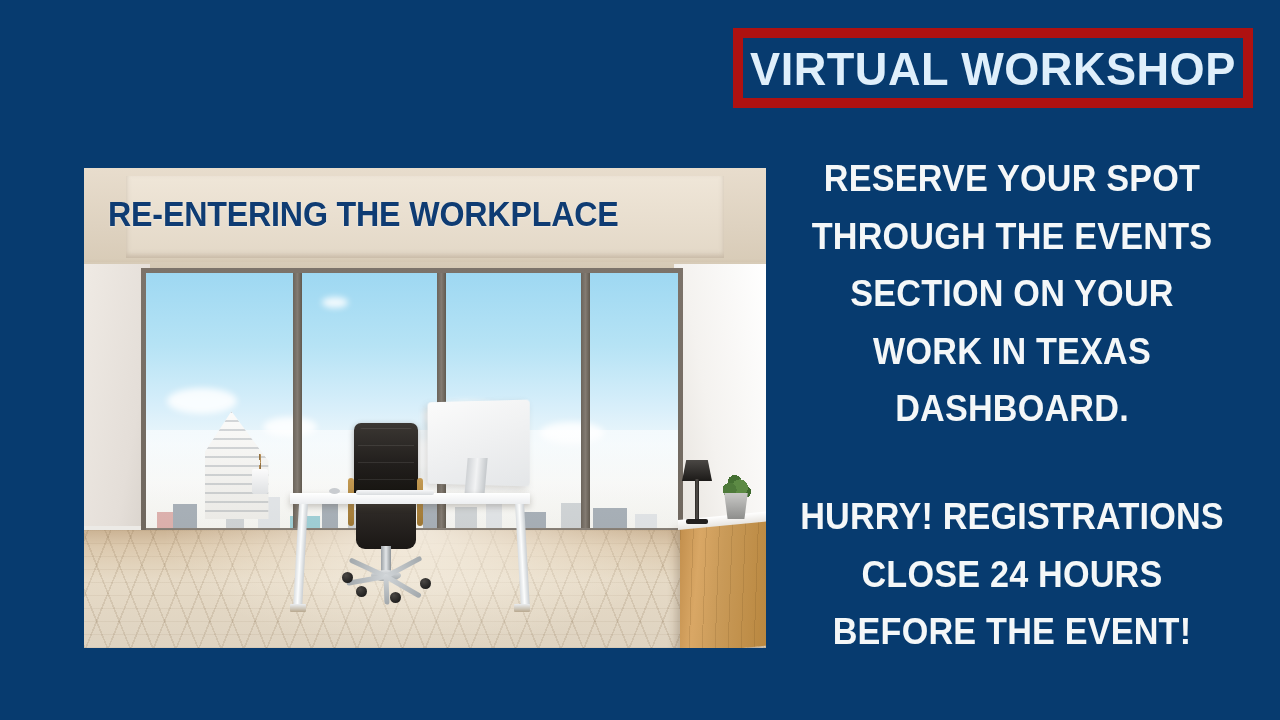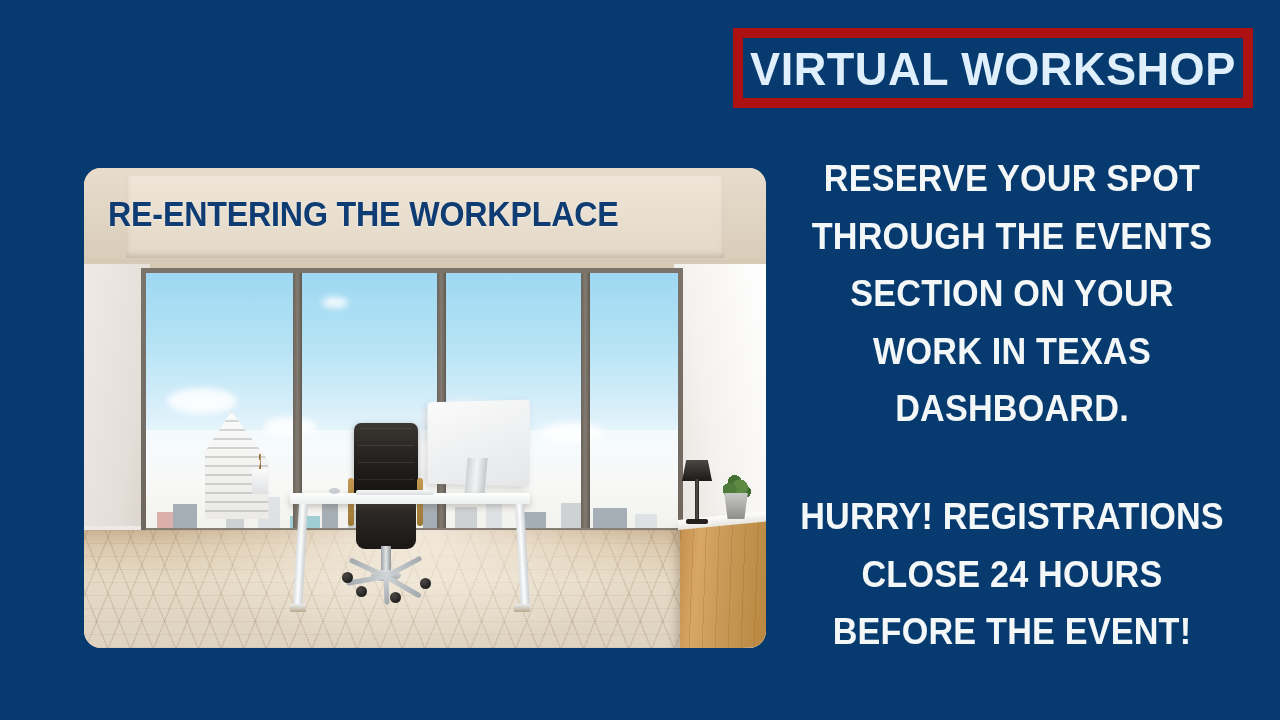--- a/index.html
+++ b/index.html
@@ -8,21 +8,20 @@
     font-family:"Liberation Sans", sans-serif;
   }
   body { background:#073B6F; position:relative; }
 
   
   .photo-card {
     position:absolute; left:84px; top:168px;
     width:682px; height:480px;
     overflow:hidden;
     background:#d9cdbc;
-    border-radius:17px;
   }
   .photo { position:absolute; inset:0; }
 
   
   .ceiling {
     position:absolute; left:0; top:0; width:100%; height:108px;
     background:linear-gradient(#e8ddcd 0%, #ded2c0 55%, #d6c9b4 100%);
   }
   .ceiling-inset {
     position:absolute; left:42px; top:8px; right:42px; height:82px;

